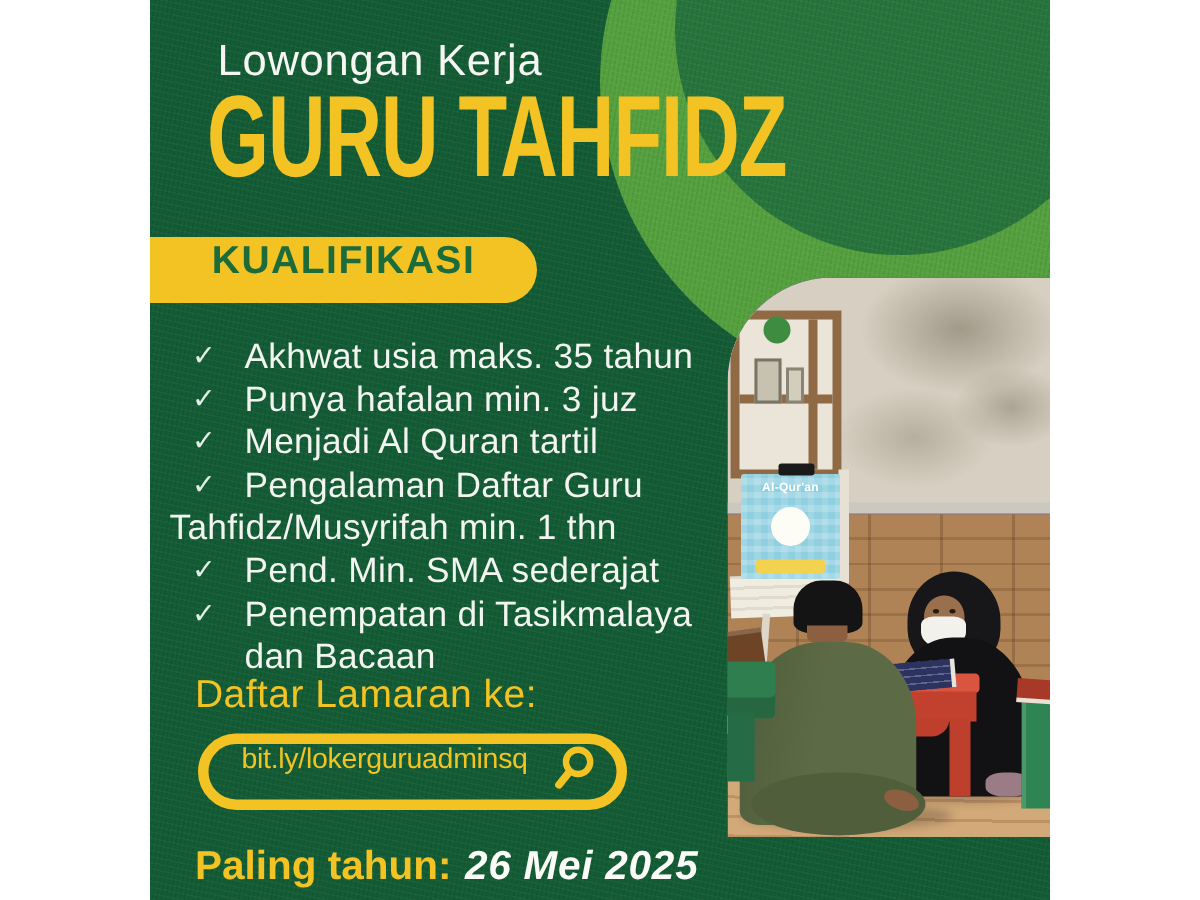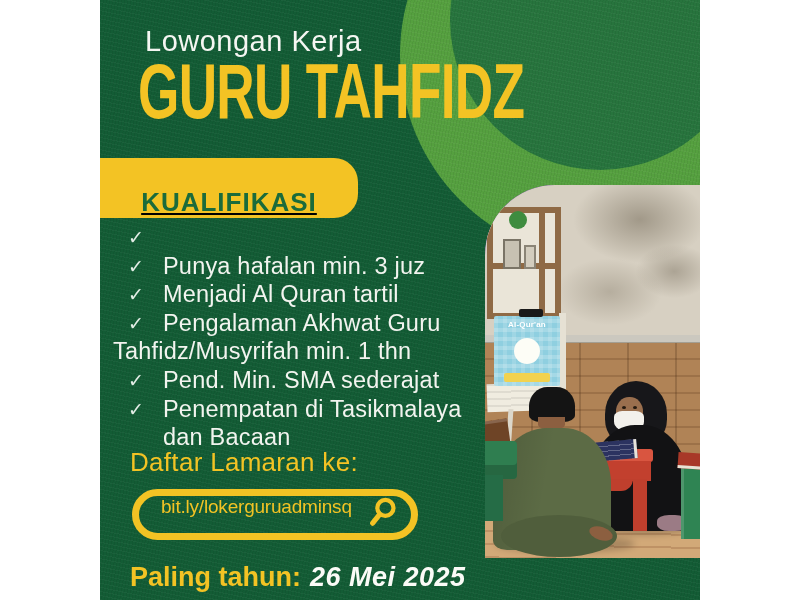--- a/index.html
+++ b/index.html
@@ -16,23 +16,23 @@
     background:
       repeating-linear-gradient(100deg, rgba(0,0,0,.055) 0 1px, transparent 1px 3px),
       repeating-linear-gradient(12deg, rgba(255,255,255,.035) 0 1px, transparent 1px 4px);}
   
   .eyebrow{position:absolute;left:45px;top:25px;font-size:29px;font-weight:400;
            letter-spacing:.5px;color:#f5f6f2;}
   .title{position:absolute;left:38px;top:51px;font-size:77px;font-weight:700;
          letter-spacing:-1px;color:var(--accent-yellow,#F2C42B);white-space:nowrap;
          transform:scaleX(.69);transform-origin:0 50%;line-height:1.05;}
   
-  .kbadge{position:absolute;left:0;top:158px;width:258px;height:60px;
+  .kbadge{position:absolute;left:0;top:158px;width:258px;height:44px;
           background:var(--accent-yellow,#F5C51E);border-radius:0 24px 24px 0;
-          display:flex;align-items:flex-end;justify-content:center;text-decoration:underline;}
+          display:flex;align-items:flex-start;justify-content:center;}
   .kbadge span{font-size:26px;font-weight:700;letter-spacing:1px;color:var(--heading-text-green,#1B6B3B);}
   
   .qlist{position:absolute;left:28px;top:223px;width:440px;}
   .q-row{display:flex;align-items:flex-start;height:28.6px;white-space:nowrap;}
   .q-row.outdent{margin-left:-15px;}
   .q-check{width:35px;flex:0 0 35px;font-size:19px;padding-top:3px;color:rgba(245,250,245,.92);}
   .q-text{font-size:23.5px;letter-spacing:.2px;line-height:28px;color:#f2f4ef;font-weight:400;}
   
   .apply-label{position:absolute;left:30px;top:447px;font-size:26px;font-weight:400;
                color:var(--accent-yellow,#F2C42B);letter-spacing:.3px;}
@@ -142,32 +142,33 @@
     <div class="title">GURU TAHFIDZ</div>
 
     <div class="kbadge">
       <span>KUALIFIKASI</span>
     </div>
 
     <div class="qlist">
 
     <div class="q-row">
           <span class="q-check">✓</span>
+          <span class="q-text">Akhwat usia maks. 35 tahun</span>
         </div>
         <div class="q-row">
           <span class="q-check">✓</span>
           <span class="q-text">Punya hafalan min. 3 juz</span>
         </div>
         <div class="q-row">
           <span class="q-check">✓</span>
           <span class="q-text">Menjadi Al Quran tartil</span>
         </div>
         <div class="q-row">
           <span class="q-check">✓</span>
-          <span class="q-text">Pengalaman Akhwat Guru</span>
+          <span class="q-text">Pengalaman Daftar Guru</span>
         </div>
         <div class="q-row outdent">
 
           <span class="q-text">Tahfidz/Musyrifah min. 1 thn</span>
         </div>
         <div class="q-row">
           <span class="q-check">✓</span>
           <span class="q-text">Pend. Min. SMA sederajat</span>
         </div>
         <div class="q-row">

